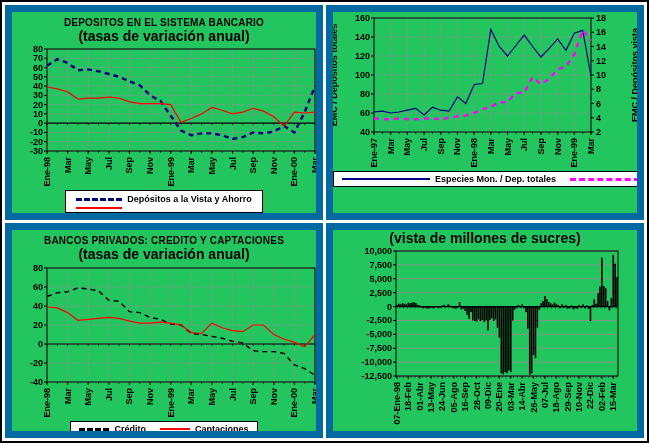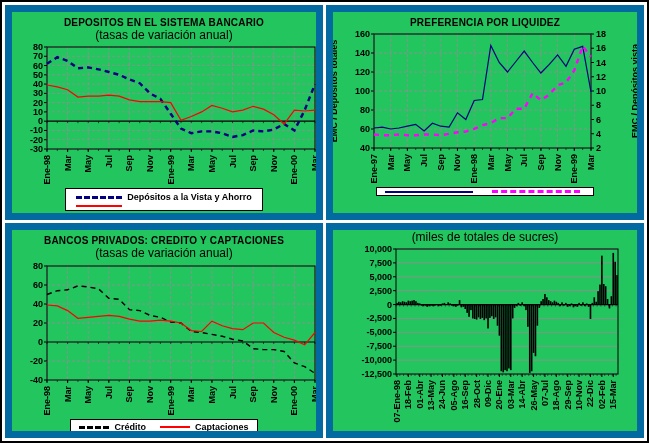--- a/index.html
+++ b/index.html
@@ -2,21 +2,21 @@
 <html><head>
 <meta charset="utf-8">
 <style>
   html,body{margin:0;padding:0;background:#fff;}
   body{font-family:"Liberation Sans",sans-serif;}
   .frame{width:649px;height:443px;box-sizing:border-box;border:2px solid #000;background:#fff;
          padding:3px;display:grid;grid-template-columns:1fr 1fr;grid-template-rows:1fr 1fr;gap:3px;}
   .panel{border:7px solid #0369a1;box-sizing:border-box;background:#22c55e;overflow:hidden;
          display:flex;flex-direction:column;align-items:center;}
   .c-title{font-size:10px;font-weight:bold;margin-top:5px;letter-spacing:0.2px;white-space:nowrap;}
-  .c-sub{font-size:12px;font-weight:normal;white-space:nowrap;}
+  .c-sub{font-size:14px;font-weight:bold;white-space:nowrap;}
   svg.chart{display:block;flex:0 0 auto;font-family:"Liberation Sans",sans-serif;}
   .legend{border:1px solid #000;background:#fff;display:flex;align-items:center;
           width:max-content;margin:1px auto 0;padding:2px 8px;gap:14px;}
   .legend .li{display:flex;align-items:center;font-size:9px;font-weight:bold;white-space:nowrap;}
   .legend .sw{display:inline-block;height:0;border-top:2px solid #000;margin-right:5px;}
   .legend .sw.dashed{border-top-width:3px;border-top-style:dashed;}
   #legend-tl{flex-direction:column;align-items:flex-start;gap:3px;padding:3px 10px;}
   #legend-tl .sw{width:46px;}
   #legend-tr .sw{width:88px;}
   #legend-bl .sw{width:30px;}
@@ -172,21 +172,20 @@
           <span class="sw dashed" style="border-top-color: rgb(0, 0, 128);"></span>
           <span>Depósitos a la Vista y Ahorro</span>
         </span>
         <span class="li">
           <span class="sw" style="border-top-color: rgb(255, 0, 0);"></span>
         </span>
       </div>
   </section>
 
   <section class="panel">
-    <div class="c-title">PREFERENCIA POR LIQUIDEZ</div>
     <svg id="svg-tr" class="chart" width="315" height="158" viewBox="0 0 315 158">
         <line x1="46" y1="6" x2="263" y2="6" stroke="#909090" stroke-width="0.9" stroke-dasharray="3,2"></line>
         <line x1="43" y1="6" x2="46" y2="6" stroke="#000" stroke-width="1"></line>
         <text x="42" y="9" text-anchor="end" font-size="9" font-weight="bold" fill="#000">160</text>
         <line x1="46" y1="25" x2="263" y2="25" stroke="#909090" stroke-width="0.9" stroke-dasharray="3,2"></line>
         <line x1="43" y1="25" x2="46" y2="25" stroke="#000" stroke-width="1"></line>
         <text x="42" y="28" text-anchor="end" font-size="9" font-weight="bold" fill="#000">140</text>
         <line x1="46" y1="44" x2="263" y2="44" stroke="#909090" stroke-width="0.9" stroke-dasharray="3,2"></line>
         <line x1="43" y1="44" x2="46" y2="44" stroke="#000" stroke-width="1"></line>
         <text x="42" y="47" text-anchor="end" font-size="9" font-weight="bold" fill="#000">120</text>
@@ -291,20 +290,21 @@
         <line x1="263" y1="120" x2="263" y2="122" stroke="#000" stroke-width="0.6"></line>
         <rect x="46" y="6" width="217" height="114" fill="none" stroke="#000" stroke-width="1"></rect>
         <polyline points="46.0,100.0 54.3,99.1 62.7,101.0 71.0,100.0 79.4,98.2 87.7,96.3 96.1,102.9 104.4,95.3 112.8,98.2 121.1,99.1 129.5,84.8 137.8,91.5 146.2,72.5 154.5,71.5 162.8,17.4 171.2,34.5 179.5,44.0 187.9,33.5 196.2,23.1 204.6,34.5 212.9,45.0 221.3,36.4 229.6,26.9 238.0,38.3 246.3,21.2 254.7,18.4 263.0,64.0" fill="none" stroke="#000080" stroke-width="1.2"></polyline>
         <polyline points="46.0,106.5 54.3,107.2 62.7,107.2 71.0,106.5 79.4,107.2 87.7,107.2 96.1,106.5 104.4,106.5 112.8,107.2 121.1,105.8 129.5,104.3 137.8,103.6 146.2,100.8 154.5,97.2 162.8,95.1 171.2,90.1 179.5,90.1 187.9,80.8 196.2,80.8 204.6,65.1 212.9,72.3 221.3,66.6 229.6,57.3 238.0,54.5 246.3,42.3 254.7,18.1 263.0,28.8" fill="none" stroke="#FF00FF" stroke-width="2.4" stroke-dasharray="5,5"></polyline>
         <text x="9" y="63" text-anchor="middle" font-size="9" font-weight="bold" fill="#000" transform="rotate(-90 9 63)">EMC / Depósitos totales</text>
         <text x="310" y="63" text-anchor="middle" font-size="9" font-weight="bold" fill="#000" transform="rotate(-90 310 63)">EMC / Depósitos vista</text>
       </svg>
     <div class="legend" id="legend-tr">
         <span class="li">
           <span class="sw" style="border-top-color: rgb(0, 0, 128);"></span>
+          <span>Especies Mon. / Dep. totales</span>
         </span>
         <span class="li">
           <span class="sw dashed" style="border-top-color: rgb(255, 0, 255);"></span>
         </span>
       </div>
   </section>
 
   <section class="panel">
     <div class="c-title">BANCOS PRIVADOS: CREDITO Y CAPTACIONES</div>
     <div class="c-sub">(tasas de variación anual)</div>
@@ -437,21 +437,21 @@
           <span>Crédito</span>
         </span>
         <span class="li">
           <span class="sw" style="border-top-color: rgb(255, 0, 0);"></span>
           <span>Captaciones</span>
         </span>
       </div>
   </section>
 
   <section class="panel">
-    <div class="c-sub">(miles de totales de sucres)</div>
+    <div class="c-sub">(vista de millones de sucres)</div>
     <svg id="svg-br" class="chart" width="315" height="182" viewBox="0 0 315 182">
         <line x1="68" y1="5" x2="290" y2="5" stroke="#909090" stroke-width="0.9"></line>
         <line x1="65" y1="5" x2="68" y2="5" stroke="#000" stroke-width="1"></line>
         <text x="64" y="8" text-anchor="end" font-size="9" font-weight="bold" fill="#000">10,000</text>
         <line x1="68" y1="18.88888888888889" x2="290" y2="18.88888888888889" stroke="#909090" stroke-width="0.9"></line>
         <line x1="65" y1="18.88888888888889" x2="68" y2="18.88888888888889" stroke="#000" stroke-width="1"></line>
         <text x="64" y="21.88888888888889" text-anchor="end" font-size="9" font-weight="bold" fill="#000">7,500</text>
         <line x1="68" y1="32.77777777777778" x2="290" y2="32.77777777777778" stroke="#909090" stroke-width="0.9"></line>
         <line x1="65" y1="32.77777777777778" x2="68" y2="32.77777777777778" stroke="#000" stroke-width="1"></line>
         <text x="64" y="35.77777777777778" text-anchor="end" font-size="9" font-weight="bold" fill="#000">5,000</text>

